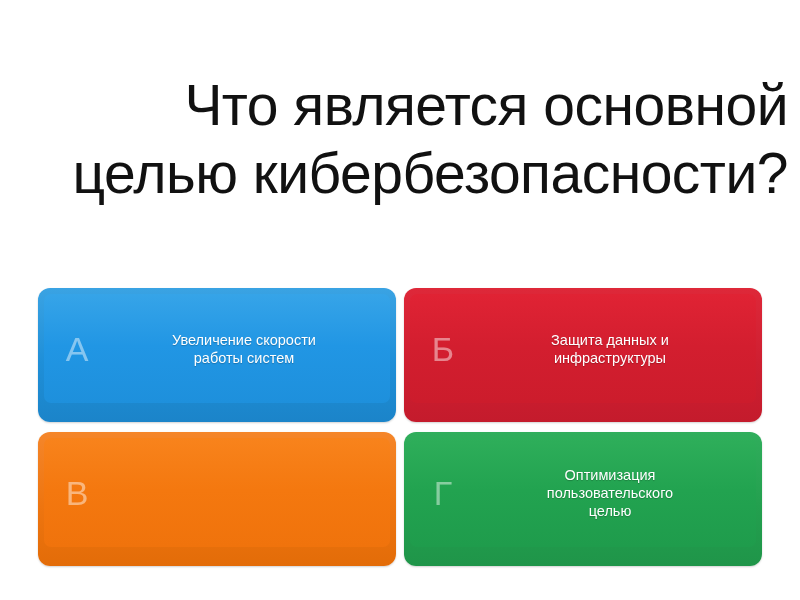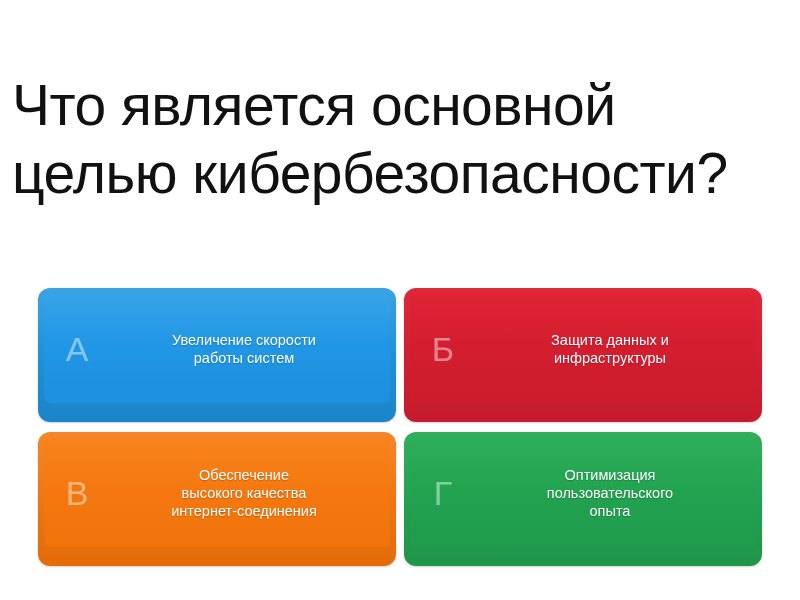--- a/index.html
+++ b/index.html
@@ -34,21 +34,21 @@
     align-items: center;
     justify-content: center;
     padding: 0 12px;
     box-sizing: border-box;
   }
   .question-text {
     font-size: 57px;
     line-height: 68px;
     font-weight: 400;
     color: #111111;
-    text-align: left;
+    text-align: right;
     letter-spacing: -0.5px;
     margin: 0;
     width: 100%;
     word-wrap: break-word;
   }
 
   
   .answers-grid {
     position: absolute;
     left: 38px;
@@ -146,29 +146,26 @@
       <div class="answer-face">
         <span class="answer-letter">Б</span>
         <span class="answer-label">Защита данных и
 инфраструктуры</span>
       </div>
     </div>
 
     <div class="answer-option opt-c">
       <div class="answer-face">
         <span class="answer-letter">В</span>
-        <span class="answer-label">Обеспечение
-высокого качества
-интернет-соединения</span>
       </div>
     </div>
 
     <div class="answer-option opt-d">
       <div class="answer-face">
         <span class="answer-letter">Г</span>
         <span class="answer-label">Оптимизация
 пользовательского
-опыта</span>
+целью</span>
       </div>
     </div>
 
   </div>
 </div>
 
 </body></html>

